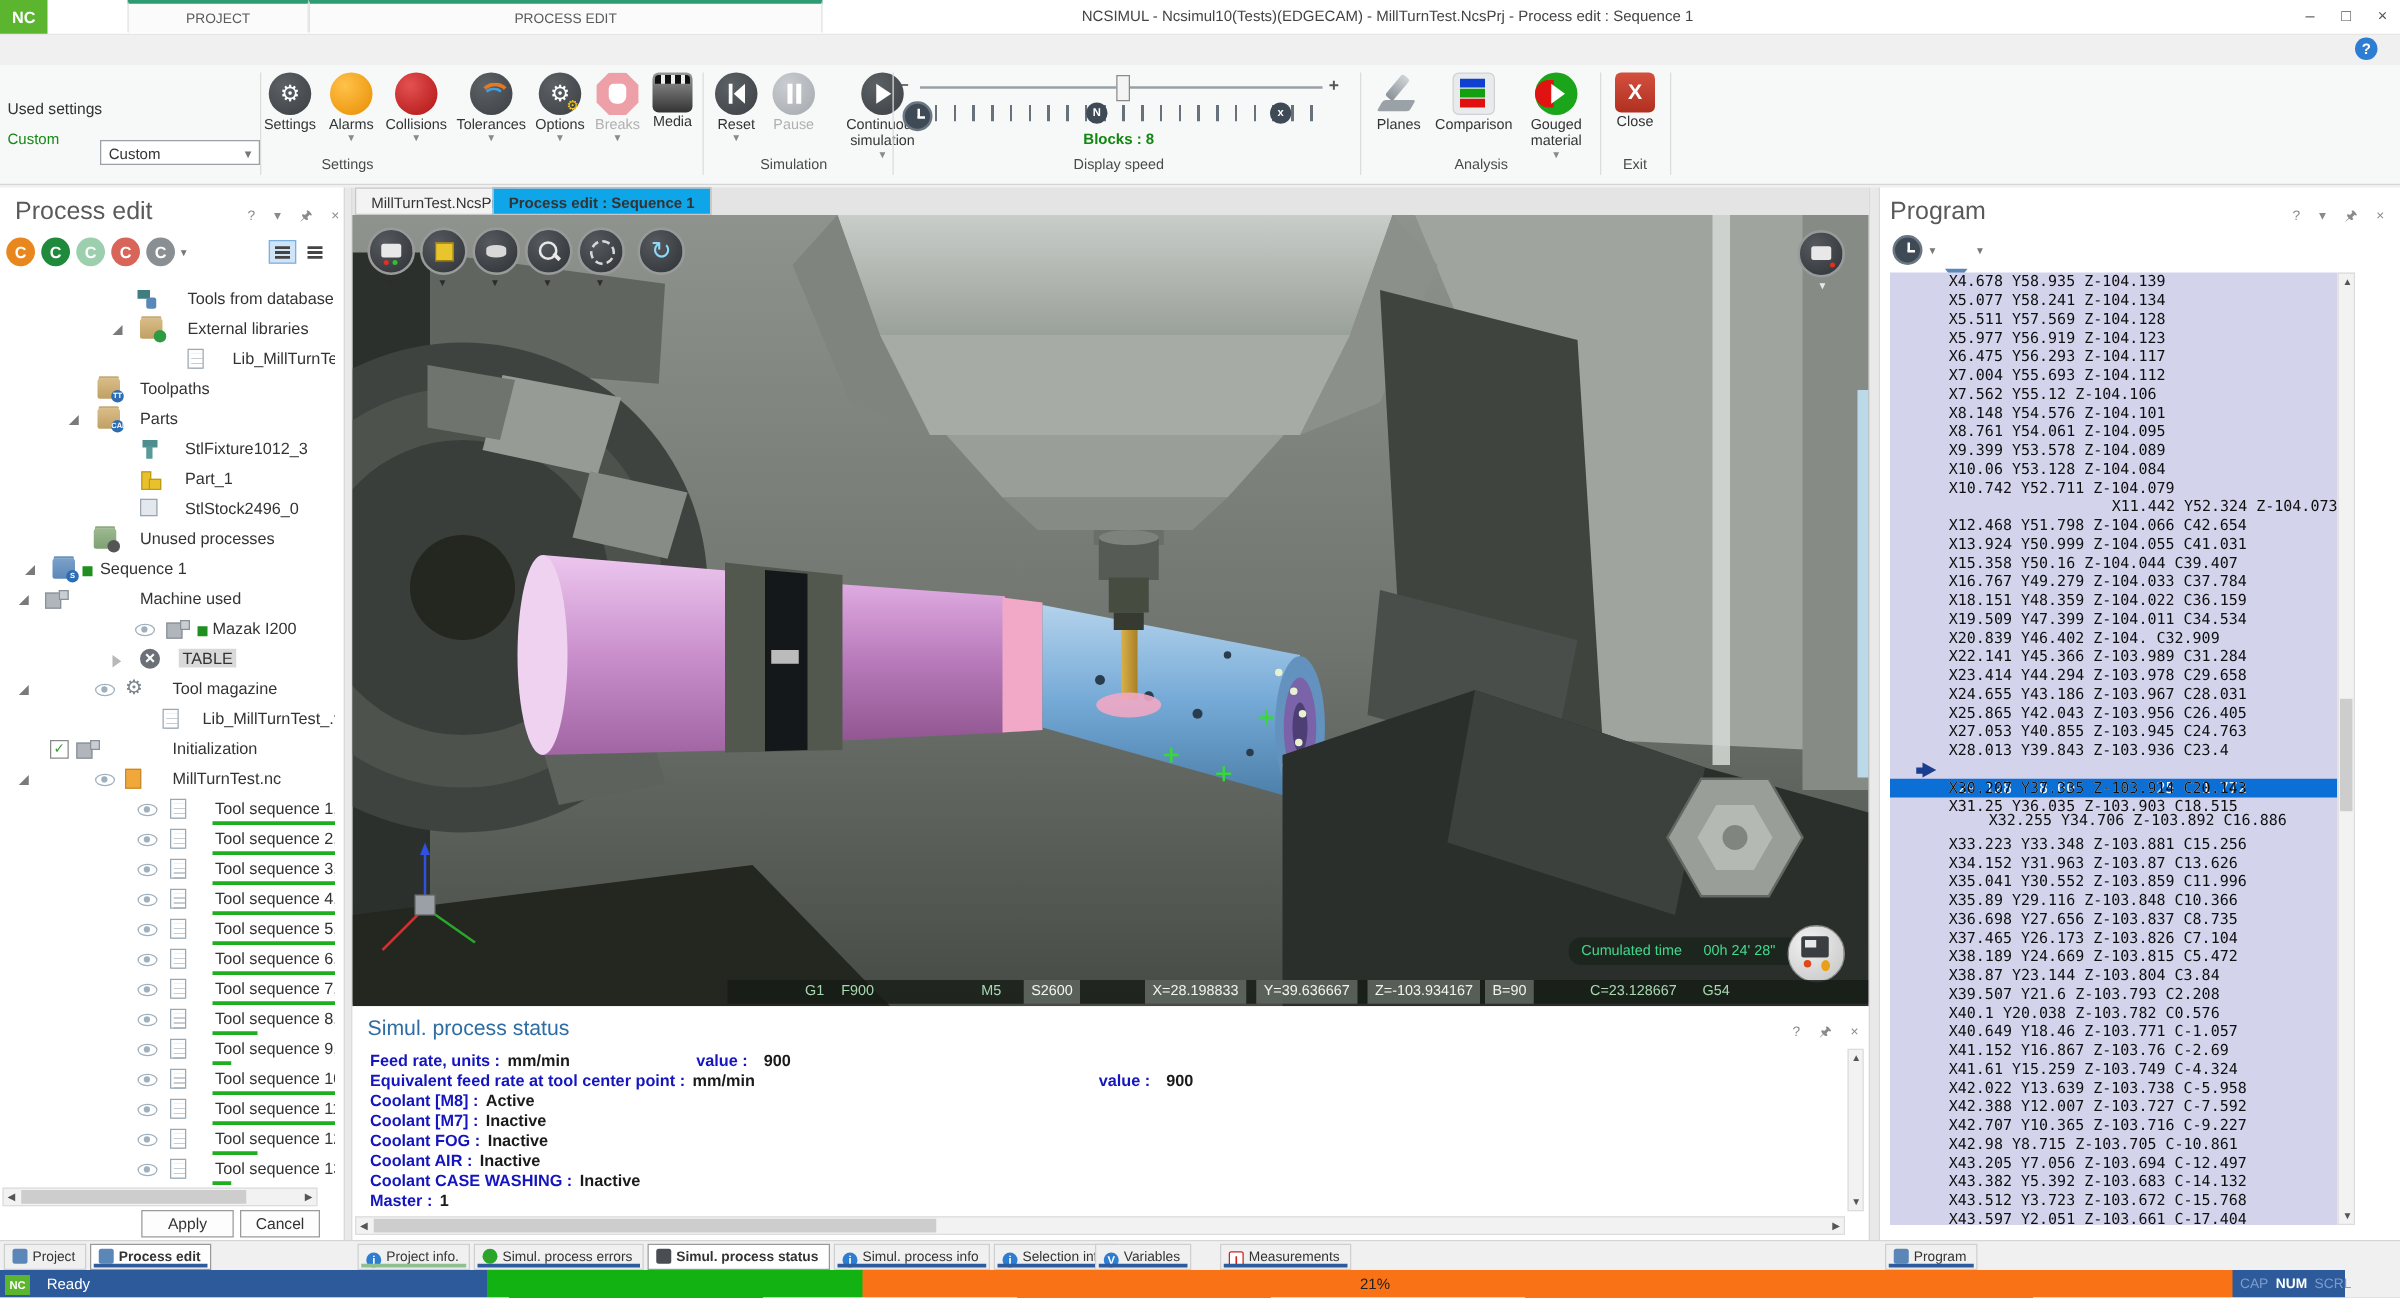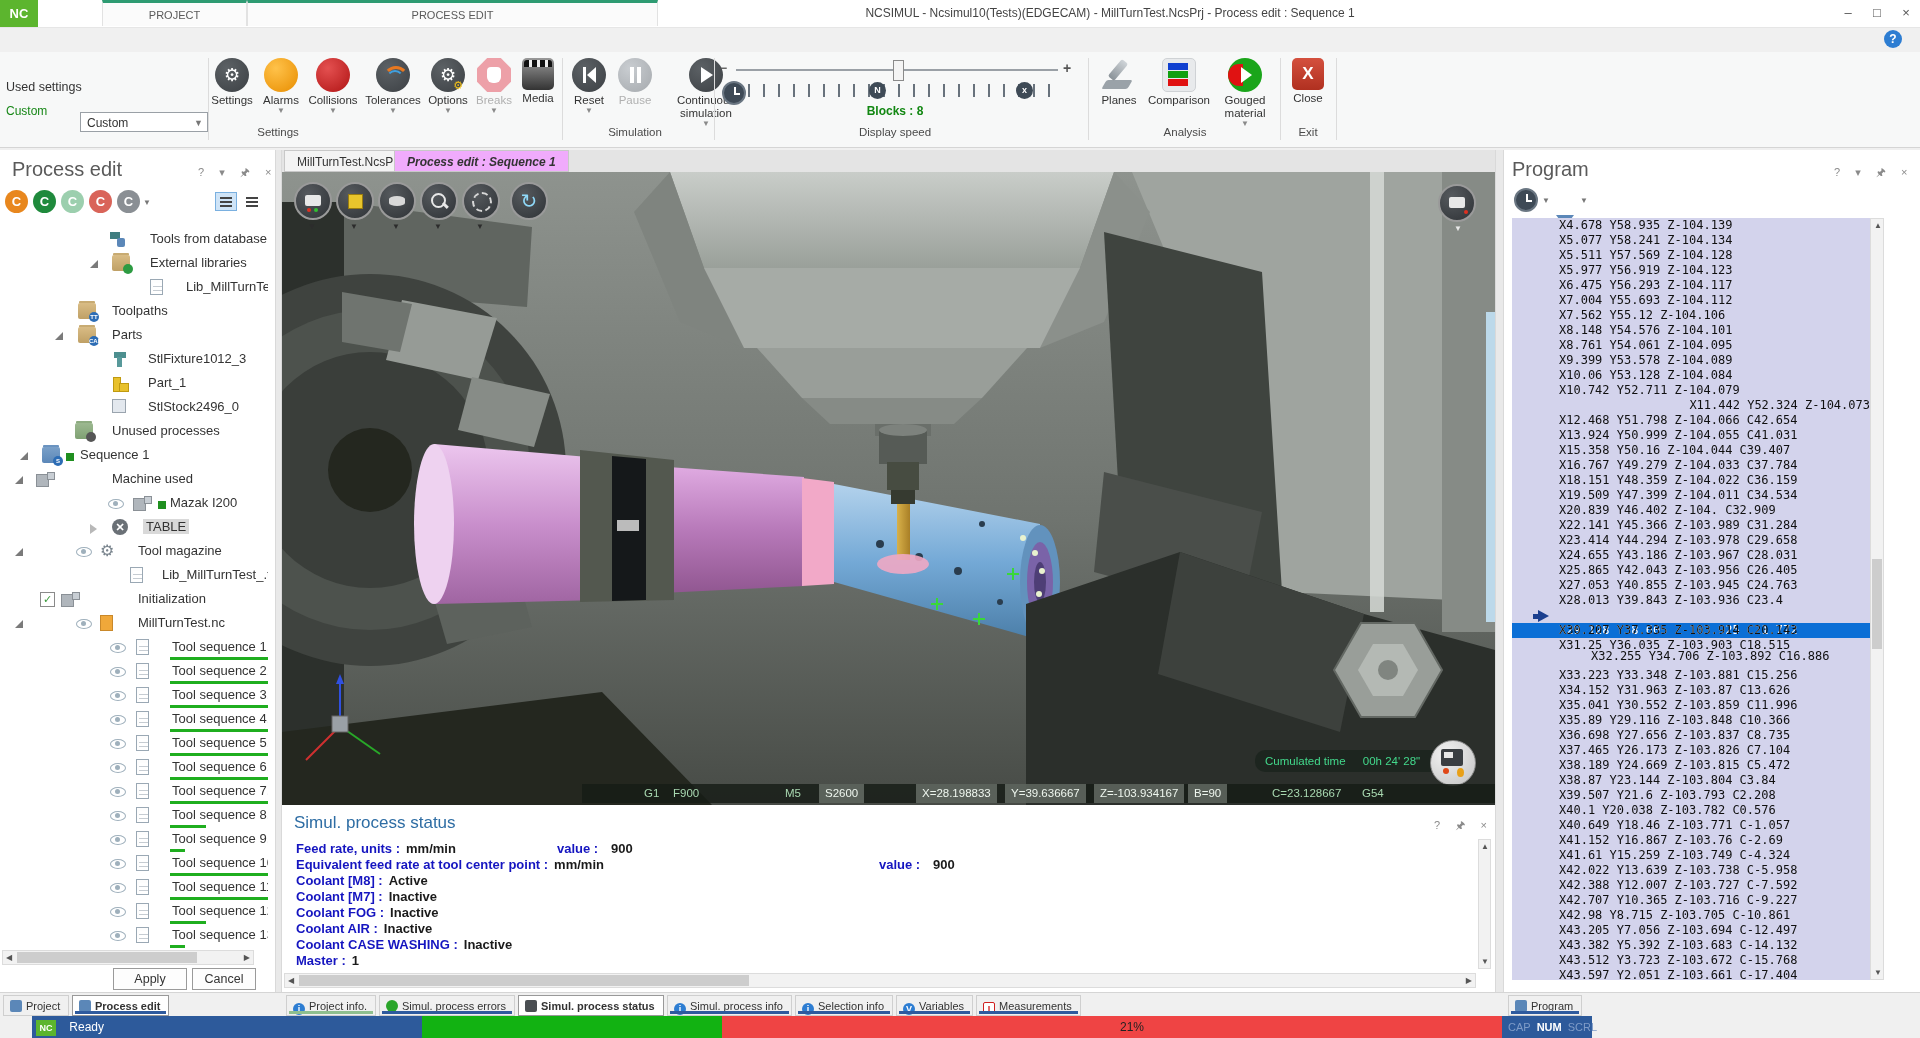--- a/index.html
+++ b/index.html
@@ -100,21 +100,21 @@
   .ic-gear{color:#7a858e;font-size:16px;line-height:16px;}
   .ic-tooldb::before{content:"";position:absolute;left:2px;top:1px;width:10px;height:7px;background:#3f7d80;}
   .ic-tooldb::after{content:"";position:absolute;left:9px;top:7px;width:8px;height:9px;background:#5b87b8;border-radius:2px;}
   #apply,#cancel{position:absolute;height:22px;background:#fdfdfd;border:1px solid #9a9a9a;font-size:12.5px;text-align:center;line-height:20px;box-sizing:border-box;}
   .hscroll{position:absolute;background:#f2f2f2;border:1px solid #dcdcdc;box-sizing:border-box;}
   .hthumb{position:absolute;top:1px;height:11px;background:#cdcdcd;}
   .sarrow{position:absolute;color:#555;font-size:8px;line-height:13px;}
   
   #vptabs{position:absolute;left:282px;top:150px;width:1213px;height:22px;background:#e4e4e4;}
   .vptab{position:absolute;top:0;height:22px;line-height:22px;padding:0 12px;font-size:12px;color:#333;background:#f3f3f3;border:1px solid #c8c8c8;box-sizing:border-box;}
-  .vptab.active{background:#f0abfc;font-weight:bold;font-style:italic;}
+  .vptab.active{background:#0ea5e9;font-weight:bold;}
   #viewport{position:absolute;left:282px;top:172px;width:1213px;height:633px;overflow:hidden;background:#7d827d;}
   .vpbtn{position:absolute;width:38px;height:38px;border-radius:50%;background:radial-gradient(circle at 35% 30%,#565a5e,#2e3236);border:2px solid #9a9a9a;box-sizing:border-box;}
   .vpdd{position:absolute;font-size:8px;color:#2c2c2c;}
   .vpbtn .wrect{position:absolute;left:9px;top:11px;width:16px;height:11px;background:#e8e8e8;border-radius:2px;}
   .vpbtn .rdot{position:absolute;left:11px;top:24px;width:4px;height:4px;border-radius:50%;background:#e03020;}
   .vpbtn .gdot{position:absolute;left:18px;top:24px;width:4px;height:4px;border-radius:50%;background:#30c030;}
   .vpbtn .cube{position:absolute;left:10px;top:10px;width:13px;height:13px;background:#e8c52c;border:1px solid #9a7d10;}
   .vpbtn .cyl{position:absolute;left:9px;top:12px;width:16px;height:10px;background:#d8d8d8;border-radius:50% 50% 50% 50%/30% 30% 30% 30%;}
   .vpbtn .mag{position:absolute;left:9px;top:9px;width:11px;height:11px;border:2.5px solid #e8e8e8;border-radius:50%;}
   .vpbtn .mag::after{content:"";position:absolute;left:9px;top:9px;width:7px;height:2.5px;background:#e8e8e8;transform:rotate(45deg);}
@@ -142,21 +142,21 @@
   .btab.active{background:#fff;font-weight:bold;border-color:#999;}
   .btab .ub{position:absolute;left:2px;right:2px;bottom:1px;height:3px;background:#2e5a9e;}
   .btab .ub.green{background:#8fbf8f;}
   .bicon{display:inline-block;width:12px;height:12px;border-radius:50%;background:#2d7dd2;color:#fff;font-size:9px;font-weight:bold;text-align:center;line-height:12px;vertical-align:-2px;margin-right:4px;}
   .bicon.dotg{background:#2aa52a;}
   .bicon.gauge{background:#4a4e52;border-radius:2px;}
   .bicon.varv{background:#2d7dd2;}
   .bicon.ruler{background:#fff;color:#d02020;border:1px solid #d02020;box-sizing:border-box;border-radius:2px;}
   .bicon.folder{background:#5b87b8;border-radius:2px;}
   
-  #statusbar{position:absolute;left:0;top:1016px;width:1560px;height:22px;background:#ef4444;margin-left:32px;}
+  #statusbar{position:absolute;left:0;top:1016px;width:1876px;height:22px;background:#f97316;}
   #sb-blue{position:absolute;left:0;top:0;width:390px;height:22px;background:#2d5a9b;color:#fff;line-height:22px;}
   #sb-green{position:absolute;left:390px;top:0;width:300px;height:22px;background:#12b212;}
   #sb-keys{position:absolute;right:0;top:0;width:90px;height:22px;background:#2d5a9b;color:#fff;line-height:22px;font-size:11px;}
   #sb-prog{position:absolute;left:1060px;top:0;width:80px;text-align:center;color:#222;line-height:22px;font-size:12px;}
   
   #ppanel{position:absolute;left:1504px;top:150px;width:416px;height:866px;background:#fff;}
   #code{position:absolute;left:8px;top:68px;width:358px;height:762px;background:#d3d3ec;overflow:hidden;}
   .cline{position:absolute;left:0;width:358px;height:15px;line-height:15px;font-family:"DejaVu Sans Mono",monospace;font-size:12px;color:#101010;padding-left:47px;box-sizing:border-box;white-space:pre;}
   .cline.hl{background:#0c6fd6;color:#fff;}
   .harrow{position:absolute;left:26px;width:0;height:0;border-left:11px solid #1b3f8f;border-top:6px solid transparent;border-bottom:6px solid transparent;}
@@ -778,21 +778,21 @@
     <div id="btabs-left">
         <div class="btab" style="left: 3px;"><span class="bicon folder"></span>Project</div>
         <div class="btab active" style="left: 72px;"><span class="bicon folder"></span>Process edit<span class="ub "></span></div>
       </div>
       <div id="btabs-center">
         <div class="btab" style="left: 286px;"><span class="bicon info">i</span>Project info.<span class="ub green"></span></div>
         <div class="btab" style="left: 379px;"><span class="bicon dotg"></span>Simul. process errors<span class="ub "></span></div>
         <div class="btab active" style="left: 518px;"><span class="bicon gauge"></span>Simul. process status</div>
         <div class="btab" style="left: 667px;"><span class="bicon info">i</span>Simul. process info<span class="ub "></span></div>
         <div class="btab" style="left: 795px;"><span class="bicon info">i</span>Selection info<span class="ub "></span></div>
-        <div class="btab" style="left: 896px;"><span class="bicon varv">V</span>Variables<span class="ub "></span></div>
+        <div class="btab" style="left: 876px;"><span class="bicon varv">V</span>Variables<span class="ub "></span></div>
         <div class="btab" style="left: 976px;"><span class="bicon ruler">I</span>Measurements<span class="ub "></span></div>
       </div>
       <div id="btabs-right">
         <div class="btab" style="left: 1508px;"><span class="bicon folder"></span>Program<span class="ub "></span></div>
       </div>
   </div>
 
   <div id="statusbar">
     <div id="sb-blue">
       <span style="display:inline-block;width:20px;height:16px;background:#5cb52e;color:#fff;font-size:9px;font-weight:bold;text-align:center;line-height:16px;margin:0 10px 0 4px;vertical-align:middle;">NC</span>

